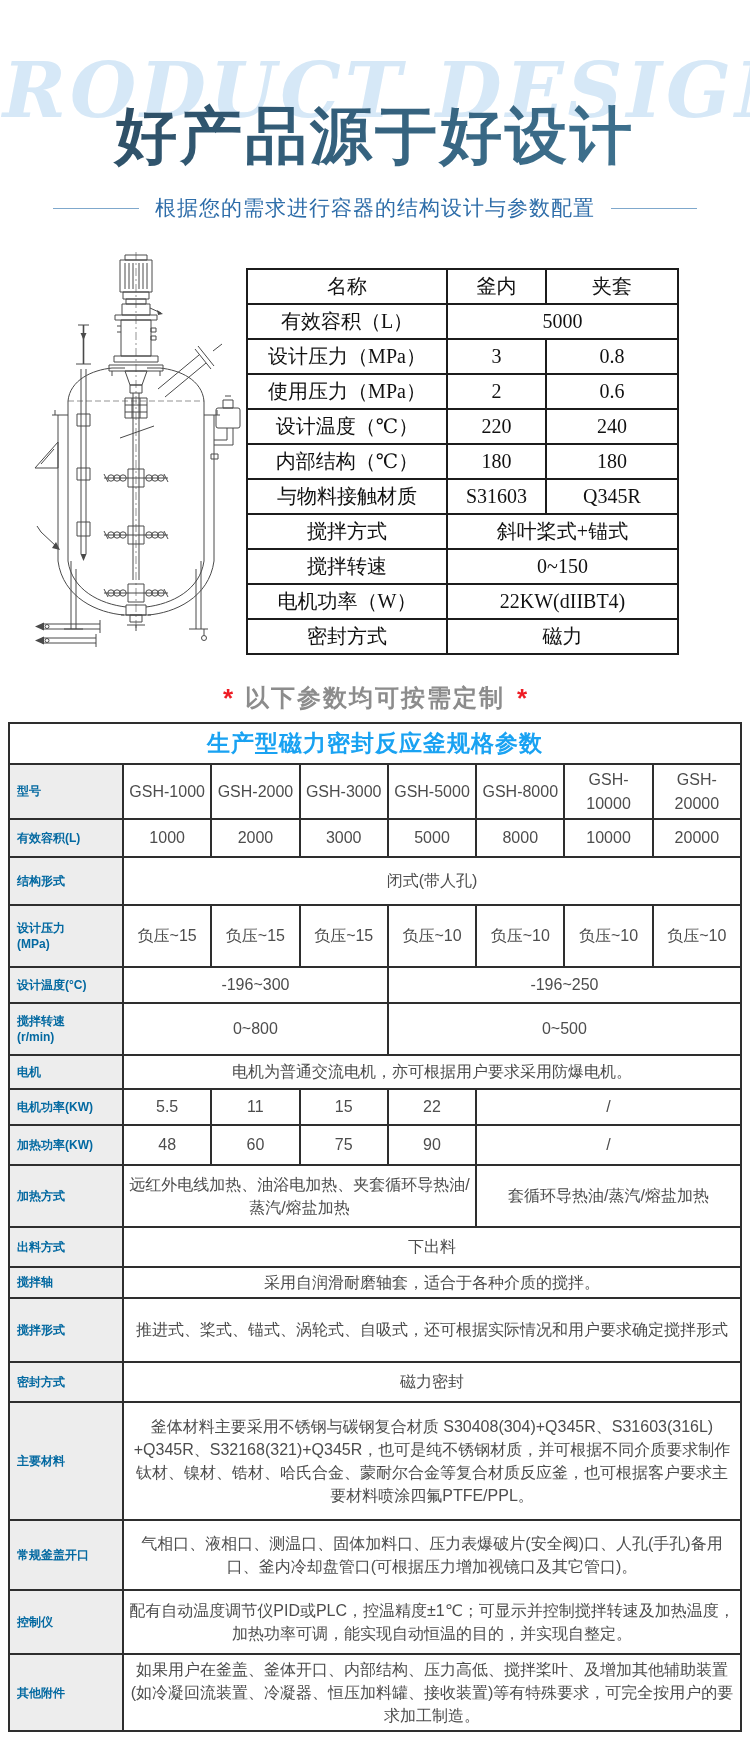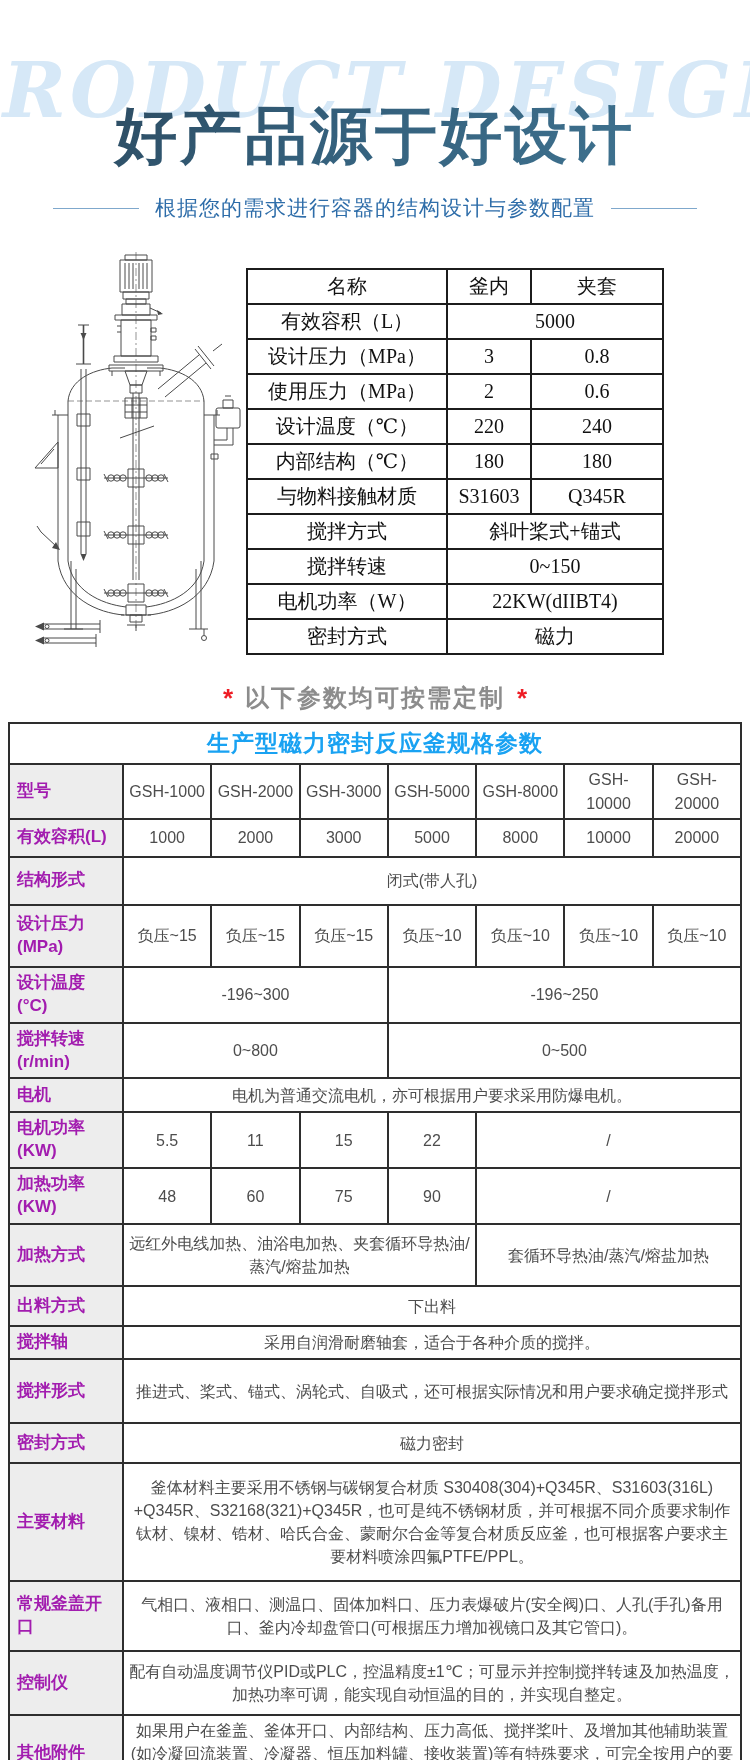--- a/index.html
+++ b/index.html
@@ -35,40 +35,40 @@
   .drawing * { vector-effect:non-scaling-stroke; }
 
   
   .spec1 {
     position:absolute; top:268px; left:246px; width:410px;
     border-collapse:collapse; table-layout:fixed;
     font-family:"Liberation Serif","DejaVu Serif",serif;
     font-size:20px; color:#111; text-align:center;
   }
   .spec1 td { border:2px solid #1c1c1c; height:35px; padding:0 3px; overflow:hidden; white-space:nowrap; }
-  .spec1 .c1 { width:200px; } .spec1 .c2 { width:84px;border-radius:16px; } .spec1 .c3 { width:132px; }
+  .spec1 .c1 { width:200px; } .spec1 .c2 { width:99px;border-radius:16px; } .spec1 .c3 { width:132px; }
 
   
   .note {
     position:absolute; top:682px; left:0; width:100%;
     display:flex; align-items:center; justify-content:center; gap:12px;
   }
   .note .star { color:#ee1c24; font-size:26px; font-weight:bold; line-height:1; }
   .note .note-text { color:#8c8c8c; font-size:24px; font-weight:bold; letter-spacing:2px; }
 
   
   .main-table {
     position:absolute; top:722px; left:8px; width:734px;
     border-collapse:collapse; table-layout:fixed;
     font-size:16px; color:#4d4d4d;
   }
   .main-table td { border:2px solid #2e2e2e; text-align:center; padding:3px 5px; line-height:1.45; }
   .main-table .lbl {
-    background:#ededed; text-align:left; font-weight:bold; color:#a21caf;
-    font-size:17px; padding:4px 7px; line-height:1.35;
+    background:#ededed; text-align:left; font-weight:bold; color:#0369a1;
+    font-size:12px; padding:4px 7px; line-height:1.35;
   }
   .main-table .tt {
     color:#19a2f2; font-size:23px; font-weight:bold; letter-spacing:1px;
     height:24px; text-align:center; background:#fff;
   }
   .c-label { width:114px; }
   .r-model td { height:44px; }
   .r-volume td { height:38px; }
   .r-structure td { height:48px; }
   .r-pressure td { height:62px; }

